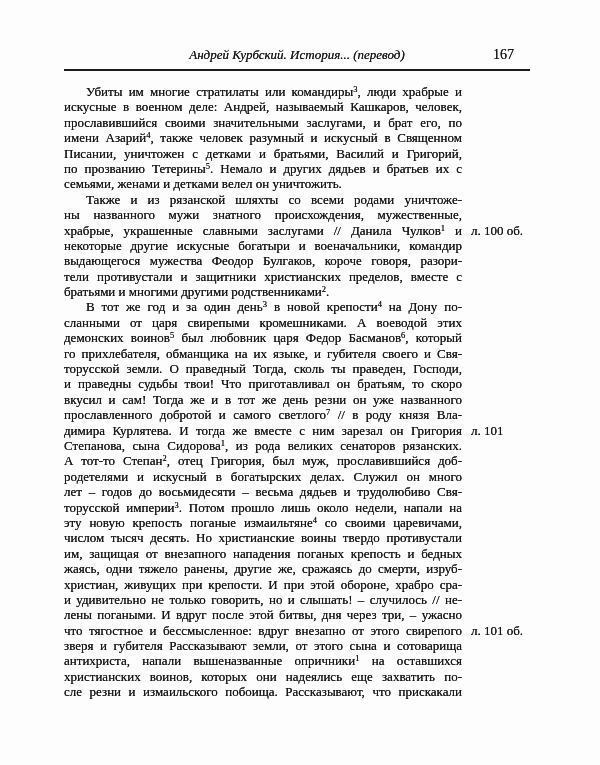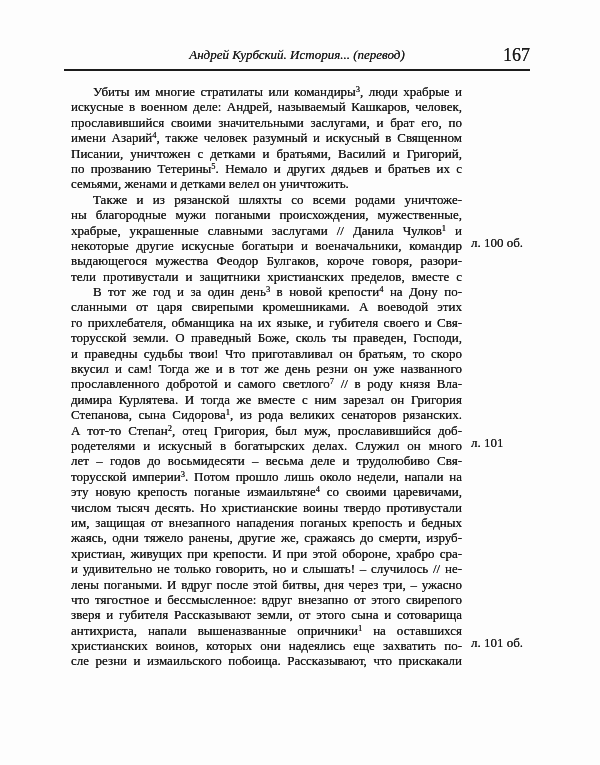--- a/index.html
+++ b/index.html
@@ -23,23 +23,23 @@
     position: absolute;
     left: 0; right: 0;
     text-align: center;
     font-style: italic;
     font-size: 13px;
     line-height: 16px;
     text-shadow: 0 0 0.4px currentColor;
   }
   .page-number {
     position: absolute;
-    right: 0;
+    right: 16px;
     top: 0;
-    font-size: 18px;
+    font-size: 14px;
     line-height: 16px;
     text-shadow: 0 0 0.4px currentColor;
   }
   .header-rule {
     position: absolute;
     left: 64px;
     top: 69px;
     width: 466px;
     height: 2px;
     background: #1c1c1c;
@@ -51,76 +51,76 @@
     width: 398px;
     font-size: 13px;
     line-height: 15.4px;
     text-shadow: 0 0 0.4px currentColor;
   }
   .line {
     height: 15.4px;
     text-align: justify;
     text-align-last: justify;
     overflow: hidden;
-    margin-left: 7px;
   }
   .line.indent { text-indent: 22px; }
   .line.last { text-align-last: left; }
   .line sup {
     font-size: 8.5px;
     line-height: 0;
     vertical-align: 4.5px;
     letter-spacing: 0;
   }
   .margin-note {
     position: absolute;
     left: 471px;
     width: 62px;
     font-size: 13px;
     line-height: 15.4px;
     white-space: nowrap;
     text-shadow: 0 0 0.4px currentColor;
-    margin-top: 12px;
   }
 </style>
 </head>
 <body>
 
 <div class="page">
   <div class="running-header">
     <div class="header-title">Андрей Курбский. История... (перевод)</div>
     <div class="page-number">167</div>
   </div>
   <div class="header-rule"></div>
   <div class="page-body">
       <div class="line indent">Убиты им многие стратилаты или командиры<sup>3</sup>, люди храбрые и</div>
       <div class="line">искусные в военном деле: Андрей, называемый Кашкаров, человек,</div>
       <div class="line">прославившийся своими значительными заслугами, и брат его, по</div>
       <div class="line">имени Азарий<sup>4</sup>, также человек разумный и искусный в Священном</div>
       <div class="line">Писании, уничтожен с детками и братьями, Василий и Григорий,</div>
       <div class="line">по прозванию Тетерины<sup>5</sup>. Немало и других дядьев и братьев их с</div>
       <div class="line last">семьями, женами и детками велел он уничтожить.</div>
       <div class="line indent">Также и из рязанской шляхты со всеми родами уничтоже-</div>
-      <div class="line">ны благородные мужи погаными происхождения, мужественные,</div>
+      <div class="line">ны названного мужи знатного происхождения, мужественные,</div>
       <div class="line">храбрые, украшенные славными заслугами // Данила Чулков<sup>1</sup> и</div>
       <div class="line">некоторые другие искусные богатыри и военачальники, командир</div>
       <div class="line">выдающегося мужества Феодор Булгаков, короче говоря, разори-</div>
       <div class="line">тели противустали и защитники христианских пределов, вместе с</div>
+      <div class="line last">братьями и многими другими родственниками<sup>2</sup>.</div>
       <div class="line indent">В тот же год и за один день<sup>3</sup> в новой крепости<sup>4</sup> на Дону по-</div>
       <div class="line">сланными от царя свирепыми кромешниками. А воеводой этих</div>
+      <div class="line">демонских воинов<sup>5</sup> был любовник царя Федор Басманов<sup>6</sup>, который</div>
       <div class="line">го прихлебателя, обманщика на их языке, и губителя своего и Свя-</div>
-      <div class="line">торусской земли. О праведный Боже, сколь ты праведен, Господи,</div>
+      <div class="line">торусской земли. О праведный Тогда, сколь ты праведен, Господи,</div>
       <div class="line">и праведны судьбы твои! Что приготавливал он братьям, то скоро</div>
       <div class="line">вкусил и сам! Тогда же и в тот же день резни он уже названного</div>
       <div class="line">прославленного добротой и самого светлого<sup>7</sup> // в роду князя Вла-</div>
       <div class="line">димира Курлятева. И тогда же вместе с ним зарезал он Григория</div>
       <div class="line">Степанова, сына Сидорова<sup>1</sup>, из рода великих сенаторов рязанских.</div>
       <div class="line">А тот-то Степан<sup>2</sup>, отец Григория, был муж, прославившийся доб-</div>
       <div class="line">родетелями и искусный в богатырских делах. Служил он много</div>
-      <div class="line">лет – годов до восьмидесяти – весьма деле и трудолюбиво Свя-</div>
+      <div class="line">лет – годов до восьмидесяти – весьма дядьев и трудолюбиво Свя-</div>
       <div class="line">торусской империи<sup>3</sup>. Потом прошло лишь около недели, напали на</div>
       <div class="line">эту новую крепость поганые измаильтяне<sup>4</sup> со своими царевичами,</div>
       <div class="line">числом тысяч десять. Но христианские воины твердо противустали</div>
       <div class="line">им, защищая от внезапного нападения поганых крепость и бедных</div>
       <div class="line">жаясь, одни тяжело ранены, другие же, сражаясь до смерти, изруб-</div>
       <div class="line">христиан, живущих при крепости. И при этой обороне, храбро сра-</div>
       <div class="line">и удивительно не только говорить, но и слышать! – случилось // не-</div>
       <div class="line">лены погаными. И вдруг после этой битвы, дня через три, – ужасно</div>
       <div class="line">что тягостное и бессмысленное: вдруг внезапно от этого свирепого</div>
       <div class="line">зверя и губителя Рассказывают земли, от этого сына и сотоварища</div>

